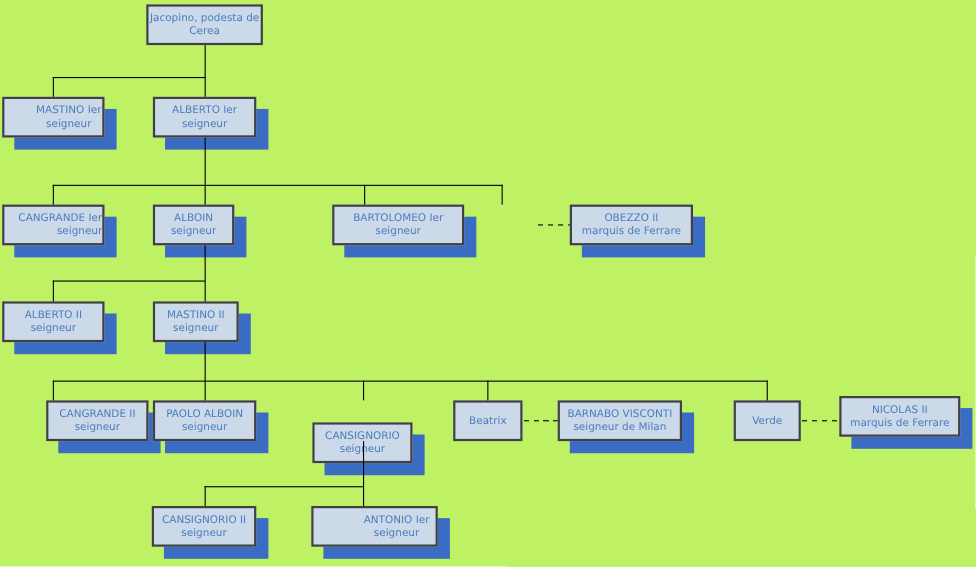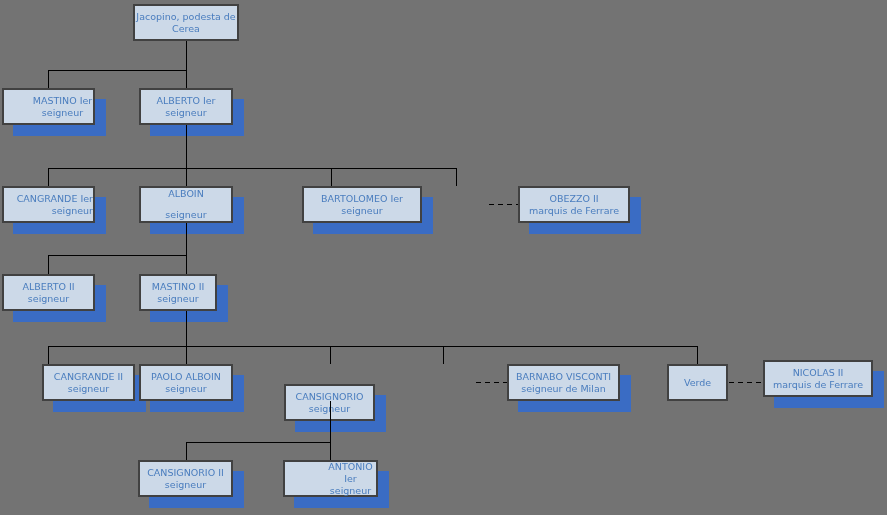--- a/index.html
+++ b/index.html
@@ -1,17 +1,17 @@
 <!DOCTYPE html>
 <html><head>
 <meta charset="utf-8">
 <style>
   html,body { margin:0; padding:0; background:#ffffff; }
   #canvas {
-    position:relative; width:887px; height:515px; background:#737373;
+    position:relative; width:887px; height:515px; background:#bef264;
     font-family:"DejaVu Sans", "Liberation Sans", sans-serif; overflow:hidden;
   }
   .node {
     position:absolute; box-sizing:border-box;
     background:#ccd9e8; border:2px solid #414141;
     color:#4a7dbe; font-size:9.5px; line-height:12px;
     display:flex; flex-direction:column; justify-content:center; align-items:center;
     text-align:center; z-index:2;
   }
   .node.sh { box-shadow:11px 11px 0 #3a6cc4; }
@@ -21,35 +21,35 @@
   .hl { height:1px; }
   .dl {
     position:absolute; height:1px; z-index:3;
     background:repeating-linear-gradient(90deg,#000 0 5px,transparent 5px 9px);
   }
   
   #n-jacopino    { left:133px; top:4px;   width:106px; height:37px; }
   #n-mastino1    { left:2px;   top:88px;  width:93px;  height:37px;padding-left:28px; }
   #n-alberto1    { left:139px; top:88px;  width:94px;  height:37px; }
   #n-cangrande1  { left:2px;   top:186px; width:93px;  height:37px;text-align:right; }
-  #n-alboin      { left:139px; top:186px; width:94px;  height:37px;justify-content:space-between; }
+  #n-alboin      { left:139px; top:186px; width:74px;  height:37px; }
   #n-bartolomeo1 { left:280px; top:186px; width:120px; height:37px;margin-left:22px; }
   #n-constance   { left:424px; top:186px; width:64px;  height:37px; }
   #n-obezzo2     { left:518px; top:186px; width:112px; height:37px; }
   #n-alberto2    { left:2px;   top:274px; width:93px;  height:37px; }
   #n-mastino2    { left:139px; top:274px; width:78px;  height:37px; }
   #n-cangrande2  { left:2px;   top:364px; width:93px;  height:37px;margin-left:40px; }
   #n-paoloalboin { left:139px; top:364px; width:94px;  height:37px; }
   #n-cansignorio { left:284px; top:384px; width:91px;  height:37px; }
   #n-beatrix     { left:412px; top:364px; width:63px;  height:37px; }
   #n-barnabo     { left:507px; top:364px; width:113px; height:37px; }
   #n-verde       { left:667px; top:364px; width:61px;  height:37px; }
   #n-nicolas2    { left:763px; top:360px; width:110px; height:37px; }
   #n-bartolomeo2 { left:138px; top:460px; width:95px;  height:37px; }
-  #n-antonio1    { left:283px; top:460px; width:95px;  height:37px;padding-left:40px; }
+  #n-antonio1    { left:283px; top:460px; width:115px;  height:37px;padding-left:40px; }
 </style>
 </head>
 <body>
 
 <div id="canvas">
 
   <div class="node" id="n-jacopino">
     <span class="t">Jacopino, podesta de</span>
     <span class="s">Cerea</span>
   </div>
@@ -93,20 +93,24 @@
     <span class="t">CANGRANDE II</span>
     <span class="s">seigneur</span>
   </div>
   <div class="node sh" id="n-paoloalboin">
     <span class="t">PAOLO ALBOIN</span>
     <span class="s">seigneur</span>
   </div>
   <div class="node sh" id="n-cansignorio">
     <span class="t">CANSIGNORIO</span>
     <span class="s">seigneur</span>
+  </div>
+  <div class="node" id="n-beatrix">
+    <span class="t">Beatrix</span>
+    <span class="s"></span>
   </div>
   <div class="node" id="n-verde">
     <span class="t">Verde</span>
     <span class="s"></span>
   </div>
   <div class="node sh" id="n-barnabo">
     <span class="t">BARNABO VISCONTI</span>
     <span class="s">seigneur de Milan</span>
   </div>
   <div class="node sh" id="n-nicolas2">

